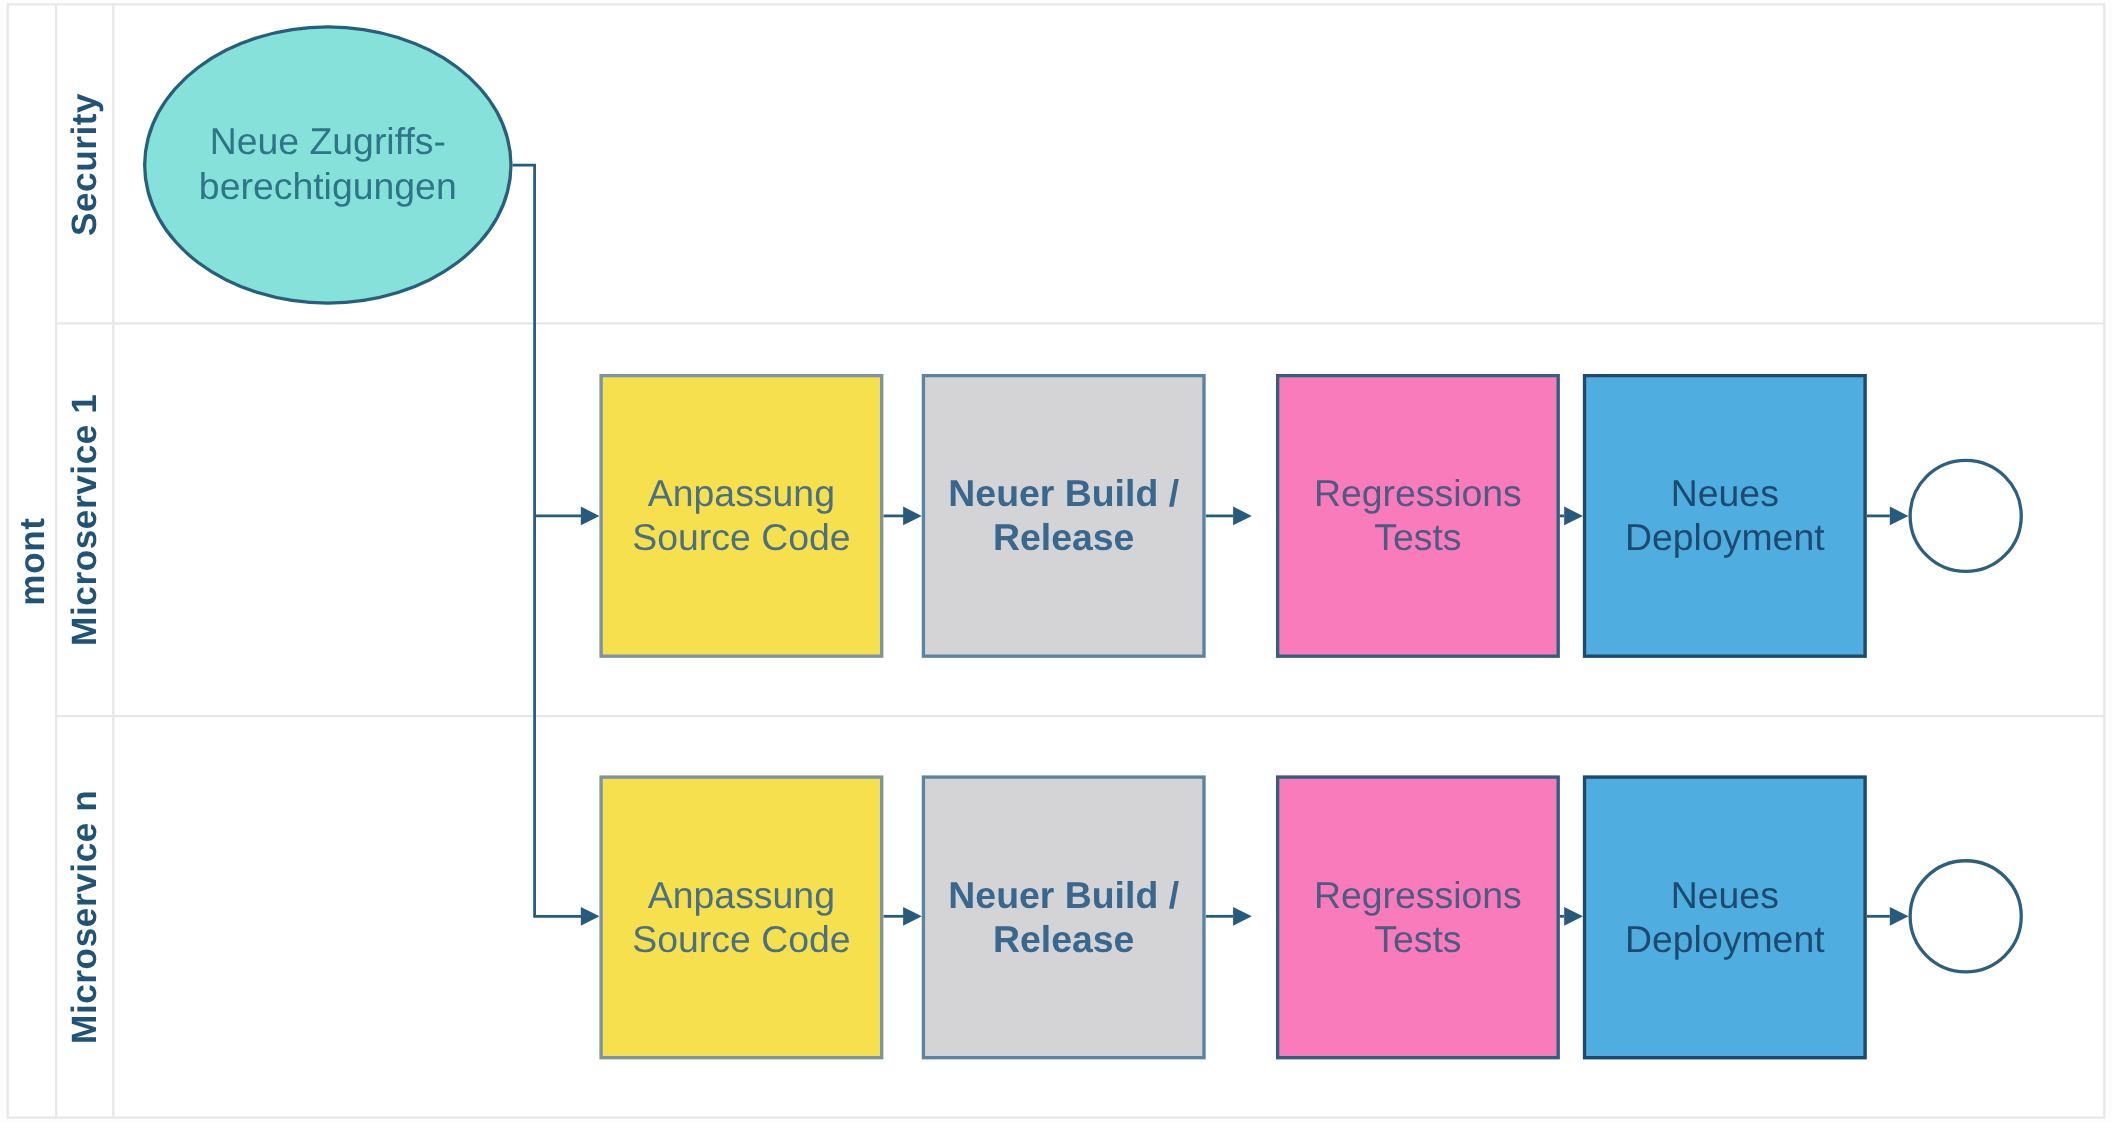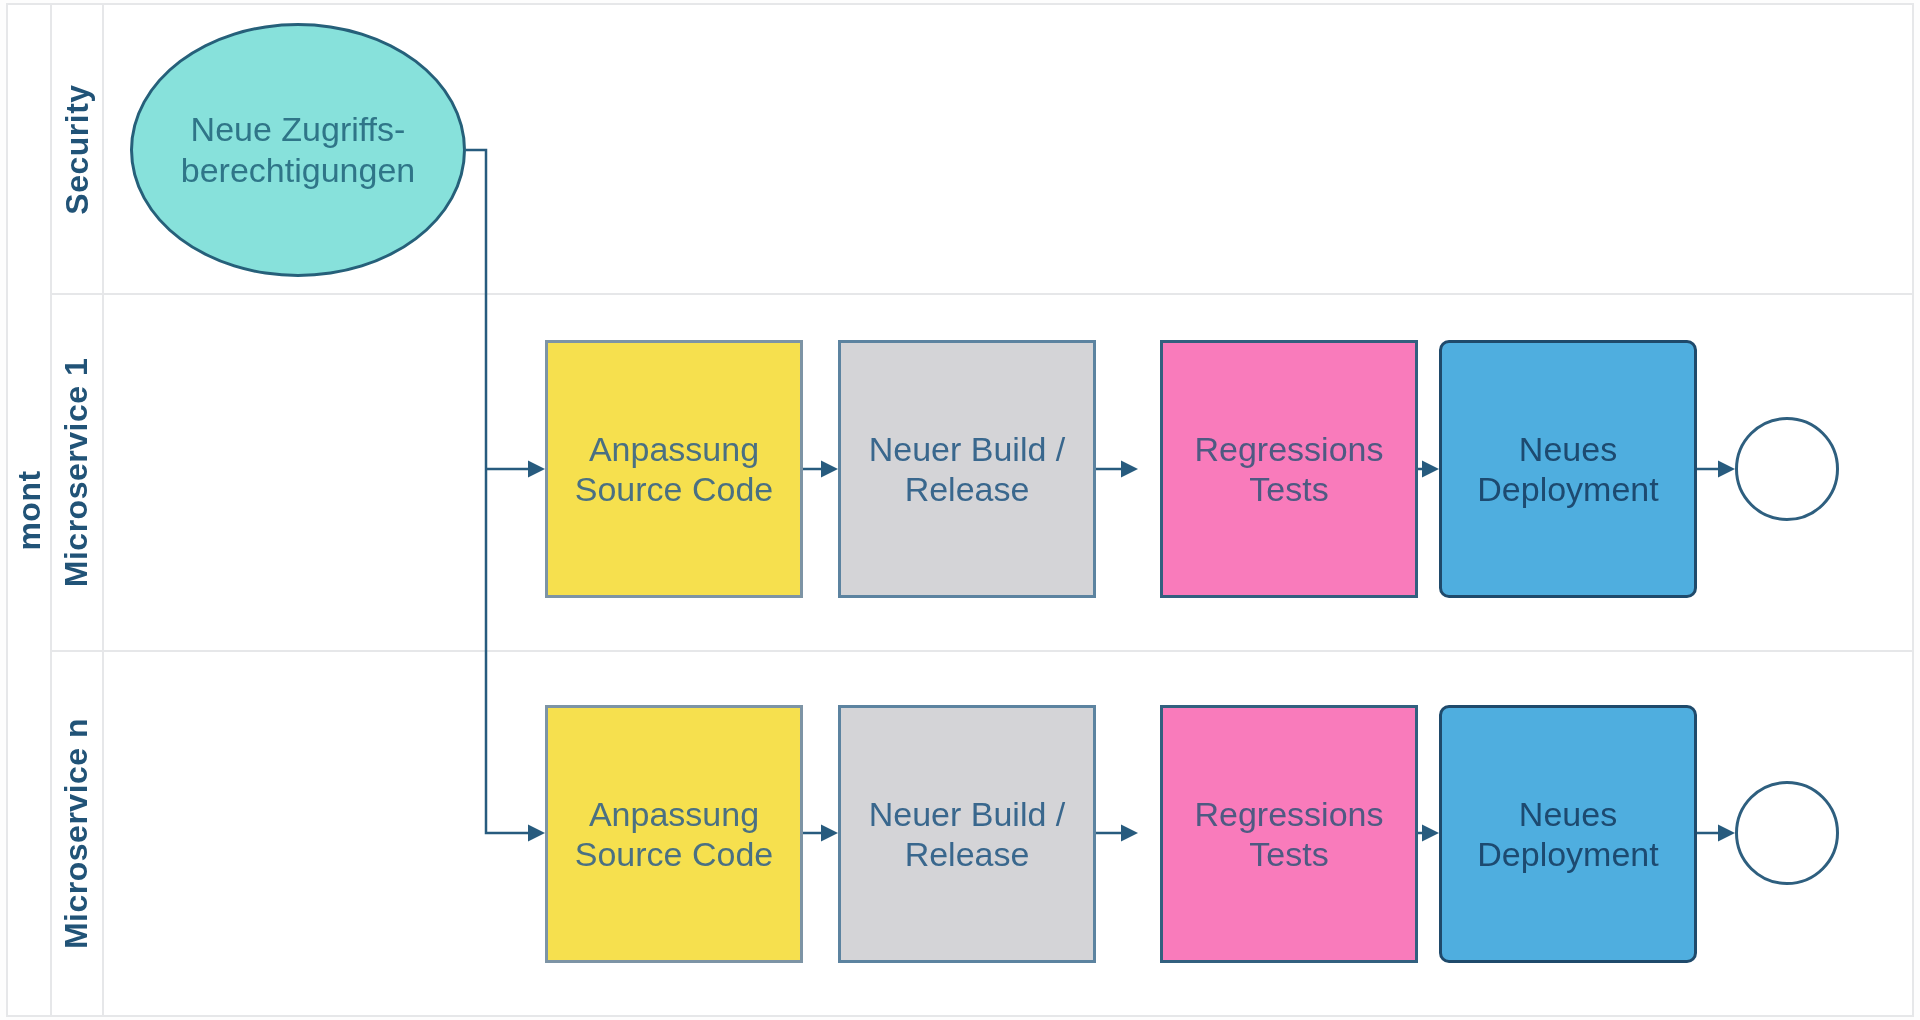--- a/index.html
+++ b/index.html
@@ -39,23 +39,23 @@
     border:3px solid;font-size:34px;line-height:1.2;
   }
   .start-event .lbl{white-space:pre-line;}
   .task{
     width:258px;border:3px solid;font-size:34px;line-height:1.18;
     padding:16px 8px;
   }
   .row1{top:340px;height:258px;}
   .row2{top:705px;height:258px;}
   .col1{left:545px;}
-  .col2{left:838px;}
+  .col2{left:838px;font-weight:bold;}
   .col3{left:1160px;}
-  .col4{left:1439px;border-radius:10px;}
+  .col4{left:1439px;}
   .end-event{
     position:absolute;left:1735px;width:104px;height:104px;border-radius:50%;
     border:3px solid;background:#ffffff;box-sizing:border-box;
   }
   .end-row1{top:417px;}
   .end-row2{top:781px;}
   
   .flows{position:absolute;left:0;top:0;width:1920px;height:1020px;}
 </style>
 </head>

